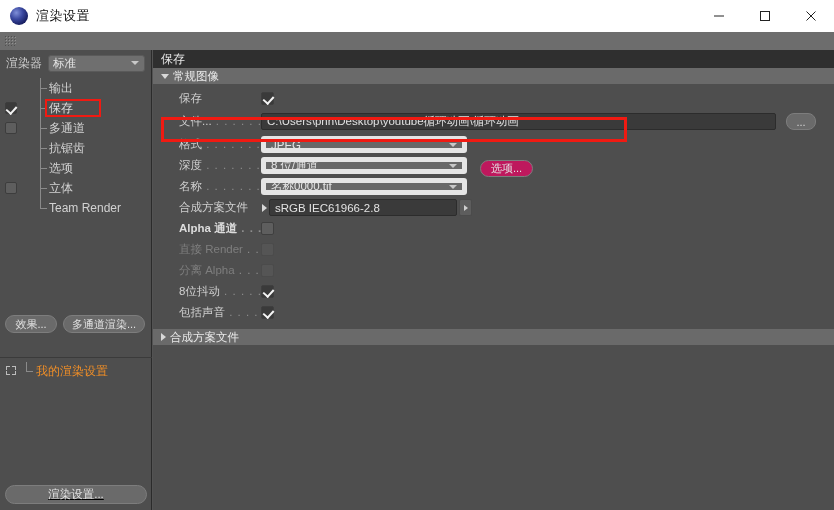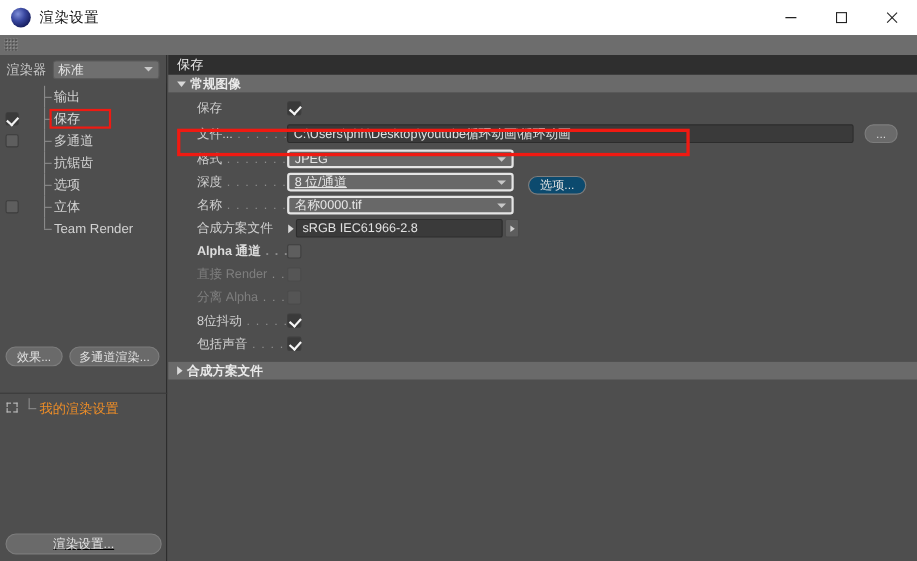--- a/index.html
+++ b/index.html
@@ -161,21 +161,21 @@
   .main {
     position: absolute; left: 153px; top: 50px; width: 681px; height: 460px;
     background: #4e4e4e;
   }
   .panel-header {
     height: 18px; background: #2f2f2f; display: flex; align-items: center;
     padding-left: 8px; font-size: 12px; color: #e8e8e8;
   }
   .section-bar {
     height: 16px; background: #6a6a6a; display: flex; align-items: center;
-    padding-left: 8px; font-size: 11.5px; color: #e9e9e9; gap: 4px; font-weight: bold;
+    padding-left: 8px; font-size: 11.5px; color: #e9e9e9; gap: 4px;
   }
   .tri-down {
     width: 0; height: 0; border-left: 4px solid transparent; border-right: 4px solid transparent;
     border-top: 5px solid #d8d8d8;
   }
   .tri-right {
     width: 0; height: 0; border-top: 4px solid transparent; border-bottom: 4px solid transparent;
     border-left: 5px solid #d8d8d8;
   }
 
@@ -201,31 +201,31 @@
   }
   .cbox.dis { background: #585858; border-color: #4a4a4a; opacity: .7; }
 
   .field {
     height: 17px; background: #3a3a3a; border: 1px solid #2c2c2c;
     border-radius: 2px; display: flex; align-items: center;
     padding: 0 5px; font-size: 11.5px; color: #e2e2e2;
     white-space: nowrap; overflow: hidden;
   }
   .dropdown {
-    height: 17px; background: #686868; border: 2px solid #e5e5e5;
+    height: 17px; background: #686868; border: 5px solid #e5e5e5;
     border-radius: 3px; display: flex; align-items: center;
     padding: 0 5px; font-size: 11.5px; color: #e6e6e6; position: relative;
   }
   .dropdown .caret {
     position: absolute; right: 5px; top: 50%; margin-top: -2px;
     border-left: 4px solid transparent; border-right: 4px solid transparent;
     border-top: 4px solid #c8c8c8;
   }
   .pill-btn {
-    height: 17px; background: #0c4a6e; border: 1px solid #7d7d7d;
+    height: 17px; background: #be185d; border: 1px solid #7d7d7d;
     border-radius: 9px; color: #e3e3e3; font-size: 11px;
     display: flex; align-items: center; justify-content: center; padding: 0 10px; margin-top: 48px;
   }
   .dots-btn {
     width: 30px; height: 17px; background: #6a6a6a; border: 1px solid #7d7d7d;
     border-radius: 8px; color: #d8d8d8; font-size: 11px;
     display: flex; align-items: center; justify-content: center;
   }
   .arrow-btn {
     width: 13px; height: 17px; background: #5d5d5d; border: 1px solid #4b4b4b;

